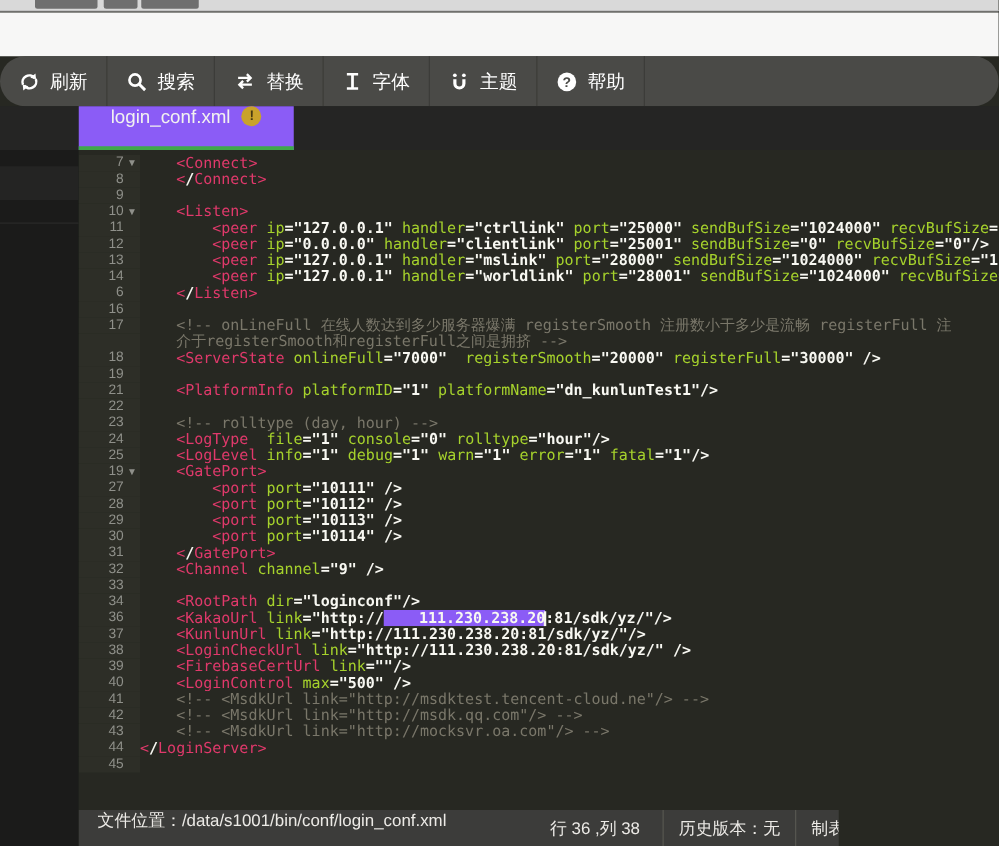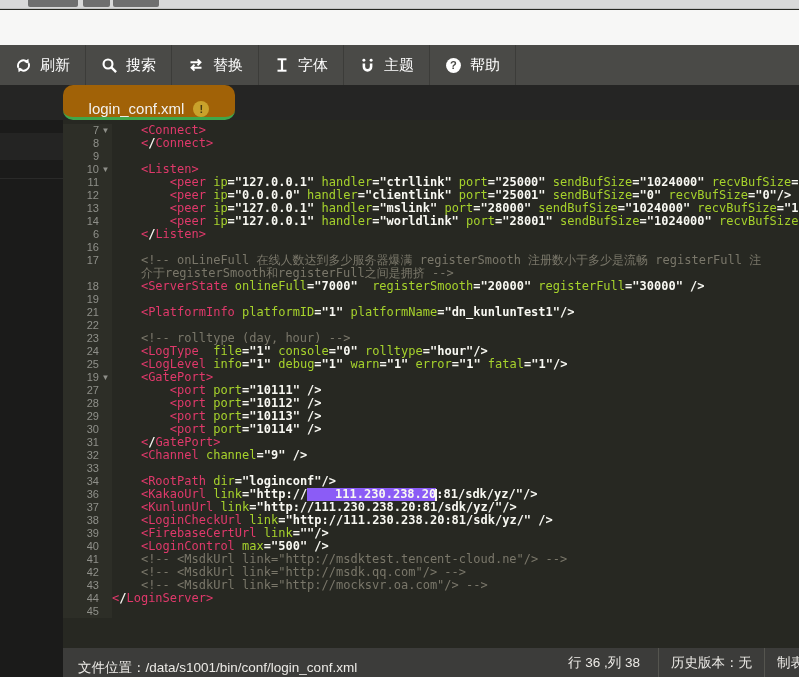--- a/index.html
+++ b/index.html
@@ -6,30 +6,30 @@
   html,body { width:799px; height:677px; overflow:hidden; background:#272822;
               font-family:"Liberation Sans", sans-serif; }
   .stage { position:relative; width:799px; height:677px; }
 
   
   .top-strip { position:absolute; left:0; top:0; width:799px; height:9px; background:#d9d9d9; border-bottom:1px solid #c3c3c3; }
   .top-strip .seg { position:absolute; top:0; height:7px; background:#6f6f6f; border-radius:0 0 2px 2px; }
   .white-band { position:absolute; left:0; top:10px; width:799px; height:35px; background:#f7f7f6; }
 
   
-  .toolbar { position:absolute; left:0; top:45px; width:799px; height:40px; background:#4a4a47; display:flex; }
+  .toolbar { position:absolute; left:0; top:45px; width:799px; height:40px; background:#4a4a47; display:flex;border-radius:20px; }
   .tbtn { height:40px; padding:0 15px; display:flex; align-items:center; gap:8px;
           color:#fff; font-size:15px; border-right:1px solid #3c3c39; cursor:pointer; }
   .tbtn svg { display:block; }
 
   
   .tabbar { position:absolute; left:0; top:85px; width:799px; height:35px; background:#252524; }
-  .tab { position:absolute; left:63px; top:0; width:172px; height:35px; background:#a16207;
-         border-bottom:3px solid #3fa84b; display:flex; align-items:flex-end; justify-content:center; gap:9px;
-         color:#f2f2f0; font-size:15px;border-radius:10px; }
+  .tab { position:absolute; left:63px; top:0; width:172px; height:35px; background:#8b5cf6;
+         border-bottom:3px solid #3fa84b; display:flex; align-items:flex-start; justify-content:center; gap:9px;
+         color:#f2f2f0; font-size:15px; }
   .warn-badge { width:16px; height:16px; border-radius:50%; background:#c9a22b; color:#453812;
                 font-size:11px; font-weight:bold; line-height:16px; text-align:center; display:inline-block; }
 
   
   .sidebar { position:absolute; left:0; top:120px; width:63px; height:557px; background:#1b1b1a; }
   .sidebar .band { position:absolute; left:0; top:13px; width:63px; height:27px; background:#242423; }
   .sidebar .hairline { position:absolute; left:0; top:58px; width:63px; height:1px; background:#2a2a29; }
   .collapse-handle { position:absolute; left:63px; top:208px; width:16px; height:46px; background:#1b1b1a;
                      border-radius:0 0 14px 0; color:#e9e9e9; font-size:17px; font-weight:bold;
                      text-align:center; line-height:26px; cursor:pointer; }
@@ -47,22 +47,22 @@
   .pl  { color:#f8f8f2; }
   .tag { color:#e0396b; }
   .at  { color:#a6d22c; }
   .vl  { color:#f8f8f2; font-weight:bold; }
   .pc  { color:#f8f8f2; font-weight:bold; }
   .cm  { color:#7a776a; }
   .sel { background:#8b5cf6;padding-left:28px; }
   .cursor { display:inline-block; width:2px; height:12px; background:#f8f8f0; vertical-align:bottom; margin:0 -1px; }
 
   
-  .statusbar { position:absolute; left:63px; top:648px; width:736px; height:29px; background:#3c3c3a;
-               display:flex; align-items:flex-end; color:#eceae6; font-size:13.5px; overflow:hidden; }
+  .statusbar { position:absolute; left:63px; top:648px; width:608px; height:29px; background:#3c3c3a;
+               display:flex; align-items:flex-start; color:#eceae6; font-size:13.5px; overflow:hidden; }
   .statusbar .file { padding-left:15px; white-space:nowrap; }
   .statusbar .right { margin-left:auto; display:flex; align-items:center; white-space:nowrap; }
   .statusbar .vsep { width:1px; height:29px; background:#55554f; margin:0 12px; }
   .statusbar .linecol { margin-right:6px; }
   .statusbar .tabinfo { width:22px; overflow:hidden;font-family:Liberation Serif, serif; }
 </style>
 </head>
 <body>
 
 <div class="stage">

